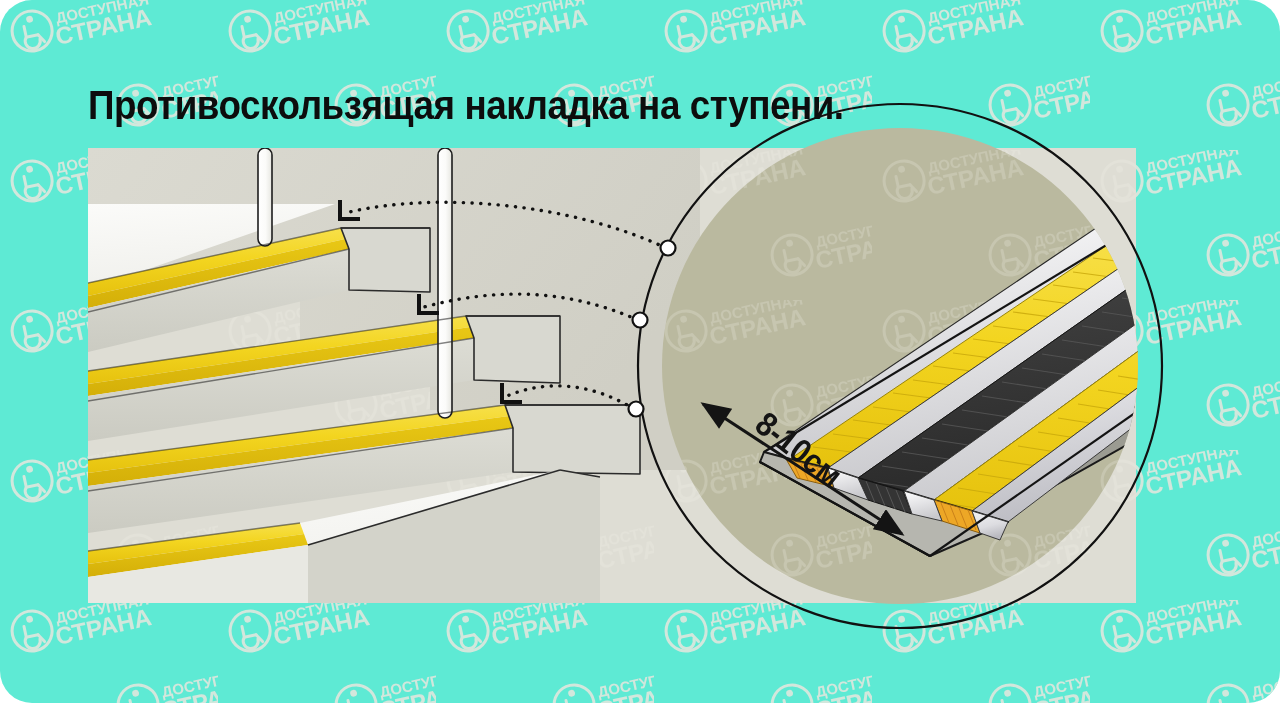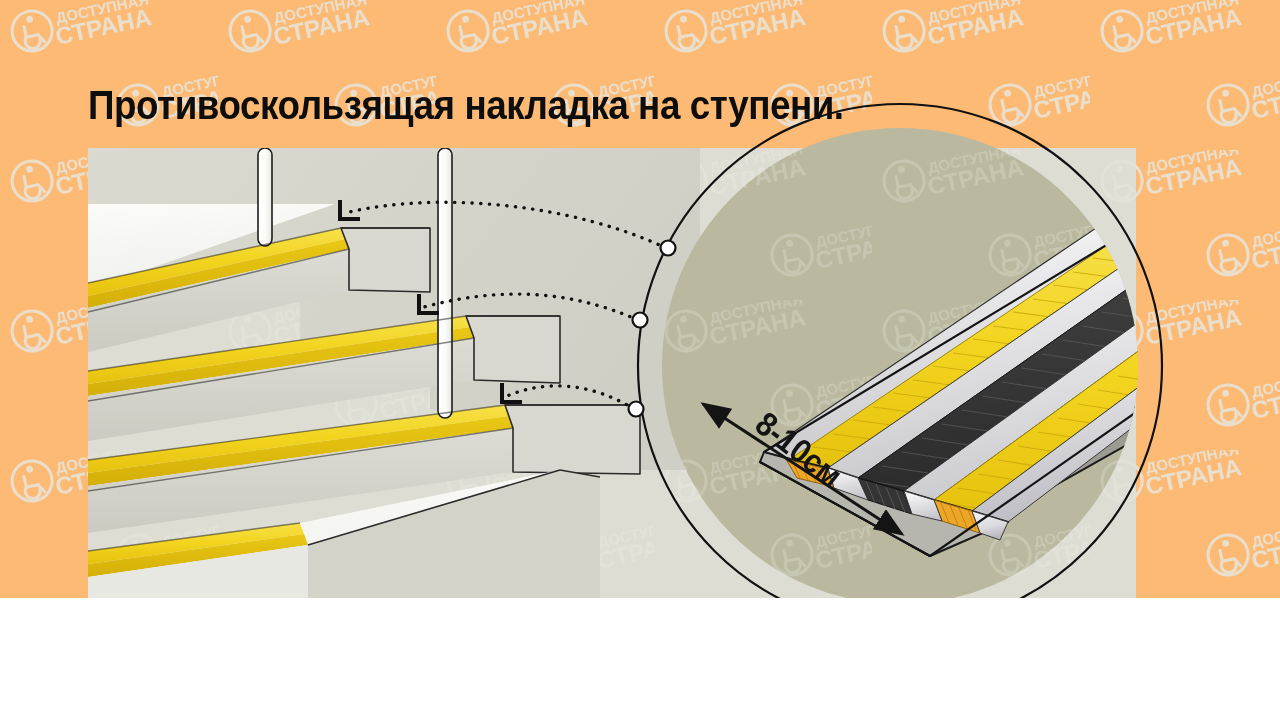--- a/index.html
+++ b/index.html
@@ -7,23 +7,24 @@
     margin: 0;
     padding: 0;
     background: #ffffff;
   }
   body {
     font-family: "Liberation Sans", sans-serif;
   }
   #stage {
     position: relative;
     width: 1280px;
-    height: 598px;
-    background: #fdba74;
+    height: 703px;
+    background: #5eead4;
     overflow: hidden;
+    border-radius: 32px;
   }
   #stage > svg.layer {
     position: absolute;
     left: 0;
     top: 0;
     width: 1280px;
     height: 726px;
   }
   .page-title {
     position: absolute;

